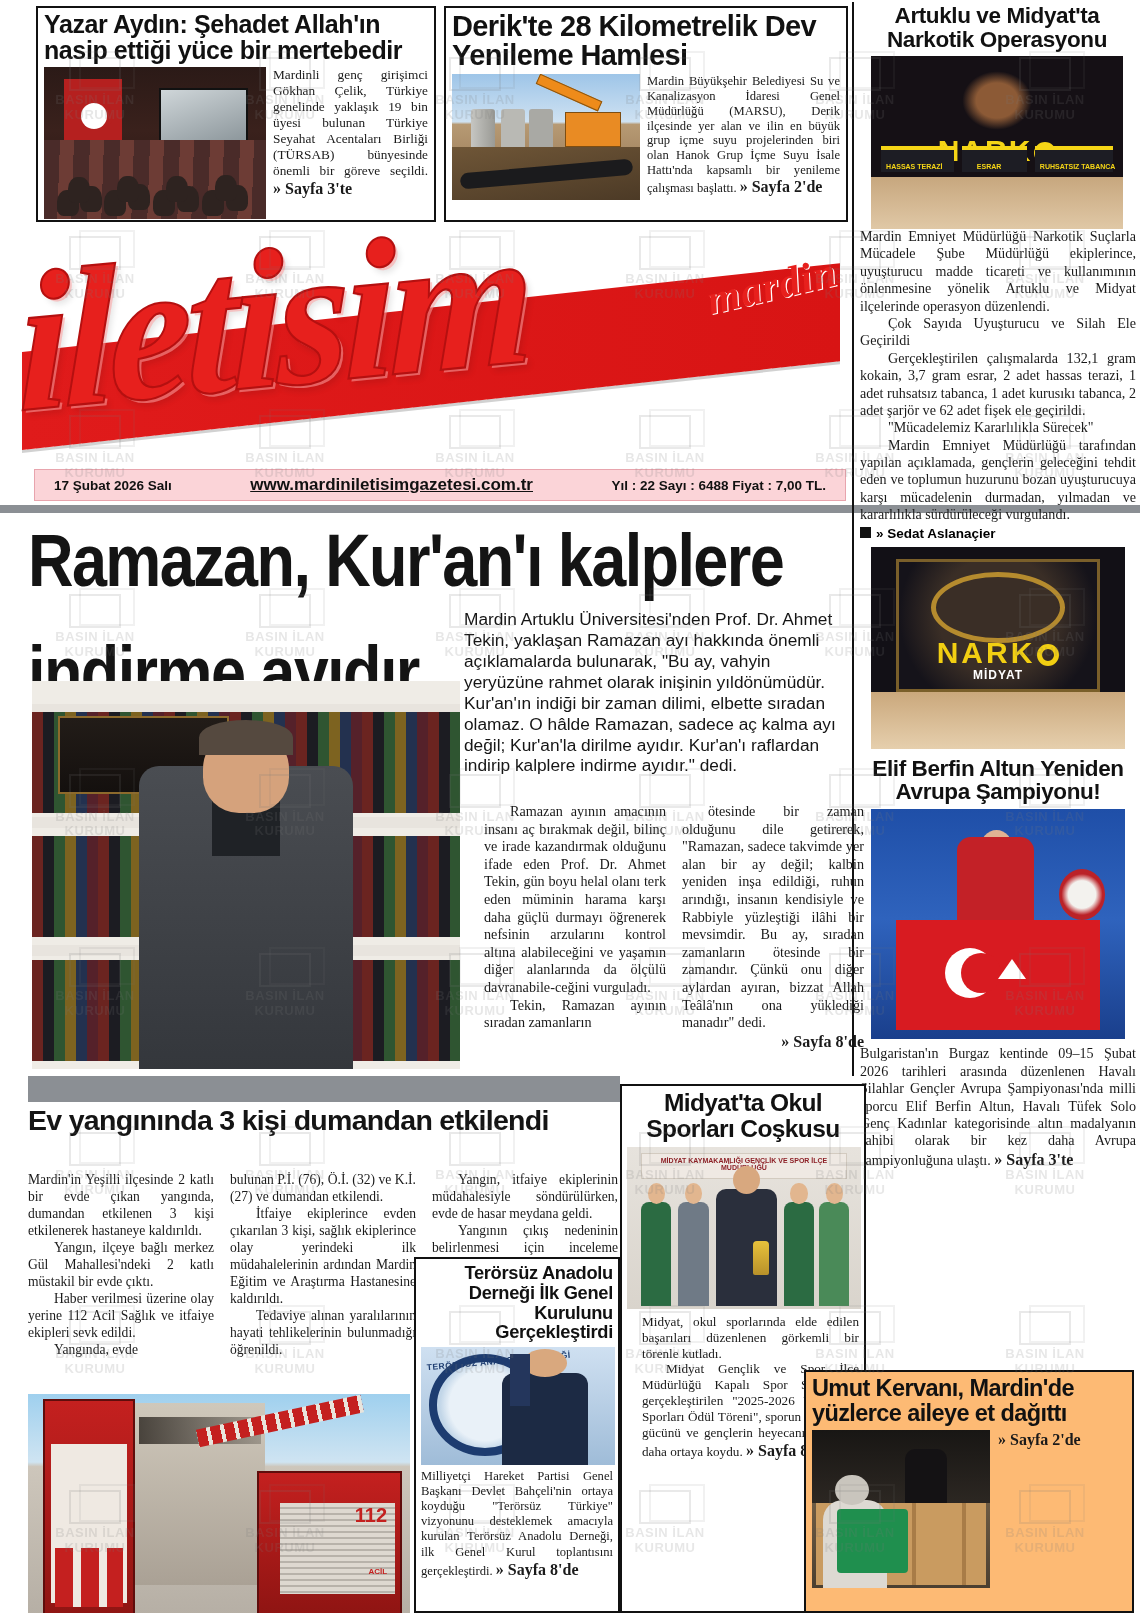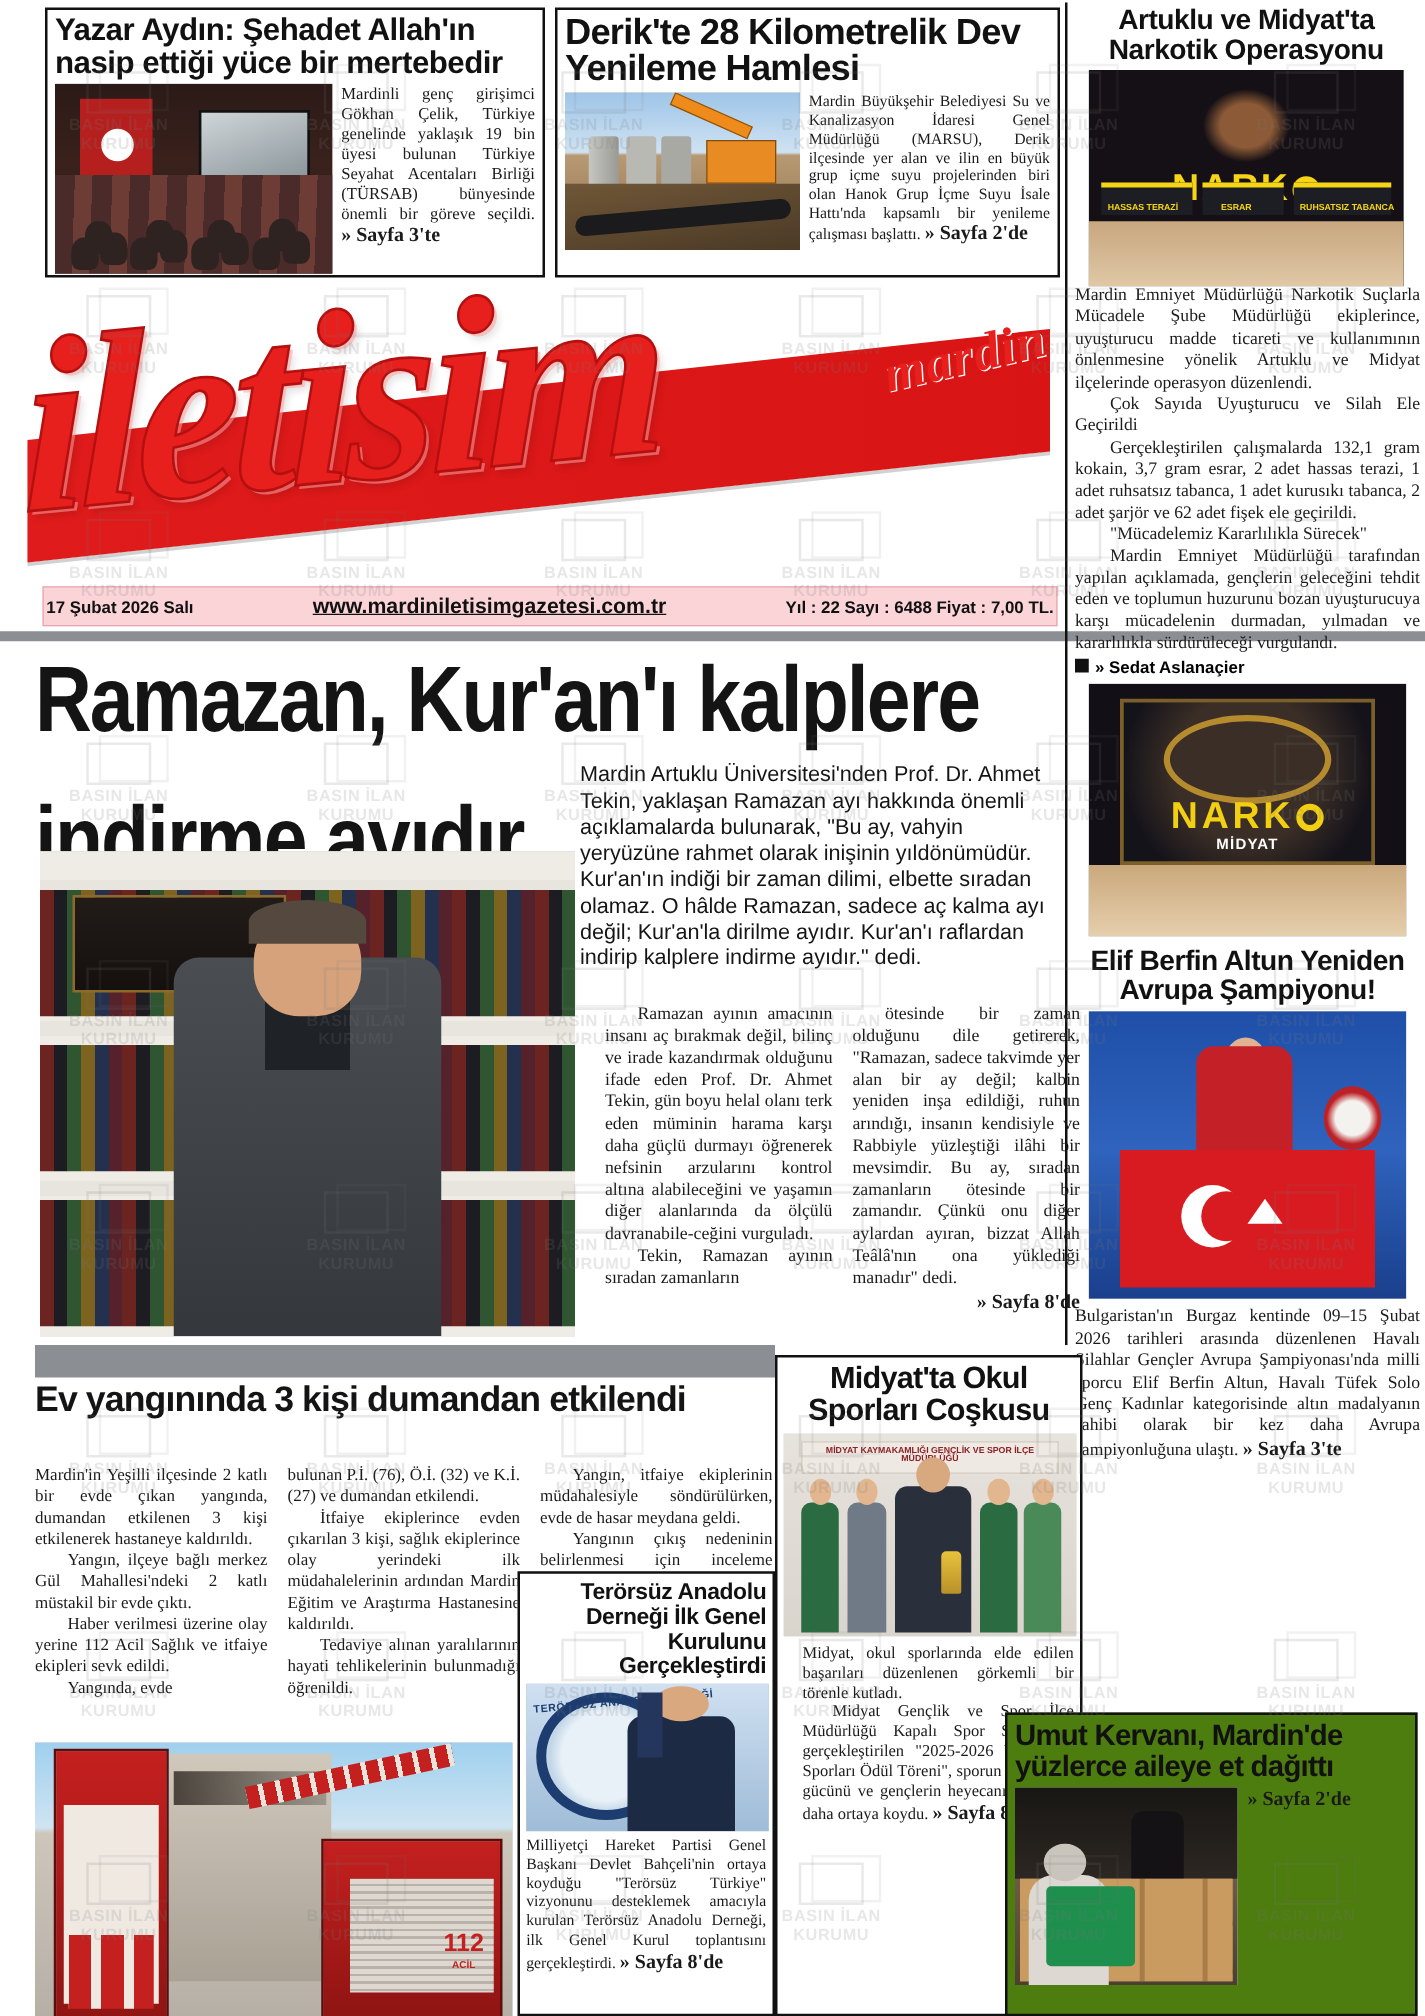--- a/index.html
+++ b/index.html
@@ -89,21 +89,21 @@
     position:absolute; right:14px; top:28px;
     font-family:"Liberation Serif", serif; font-style:italic; font-weight:bold;
     font-size:42px; color:#e7201d; letter-spacing:1px;
     transform: rotate(-13deg);
     text-shadow:1px 1px 0 #fff;
   }
   .infobar {
     position:absolute; left:34px; top:241px; width:812px; height:32px;
     background:#fbd4d8; border:1px solid #e8a4ad;
     display:flex; align-items:center; justify-content:space-between;
-    padding:0 2px;
+    padding:0 19px;
     font-family:"Liberation Sans", sans-serif; font-weight:bold; font-size:13.5px; color:#111;
   }
   .infobar .url { text-decoration:underline; font-size:17px; }
   .grayband { position:absolute; left:0; top:505px; width:1140px; height:8px; background:#8b8f94; }
 
   
   .main { position:absolute; left:0; top:513px; width:852px; height:560px; padding:0 10px; }
   .main h1 {
     font-family:"Liberation Sans", sans-serif; font-weight:bold;
     font-size:63px; line-height:60px; letter-spacing:-1.6px;
@@ -159,21 +159,21 @@
   .midyat { position:absolute; left:620px; top:1084px; width:246px; height:529px;
             border:2px solid #111; background:#fff; padding:4px 5px; }
   .midyat h3 { font-family:"Liberation Sans", sans-serif; font-weight:bold; font-size:24.5px;
                text-align:center; line-height:1.06; letter-spacing:-.6px; }
   .midyat .photo { width:234px; height:162px; margin:5px auto 5px; }
   .midyat .txt { font-size:13.2px; line-height:1.2;margin-left:15px; }
   .midyat .txt p { text-indent:24px; }
 
   
   .umut { position:absolute; left:804px; top:1370px; width:330px; height:243px;
-          border:2px solid #111; background:#4d7c0f; padding:4px 6px; }
+          border:2px solid #111; background:#fdba74; padding:4px 6px; }
   .umut h3 { font-family:"Liberation Sans", sans-serif; font-weight:bold; font-size:23.5px;
              line-height:1.05; letter-spacing:-.6px; }
   .umut .row { display:flex; gap:8px; margin-top:5px; }
   .umut .photo { width:178px; height:158px; }
   .umut .txt { flex:1; font-size:13.2px; line-height:1.22; }
 
   
   .vrule { position:absolute; background:#111; width:2px; }
 
   
@@ -292,21 +292,21 @@
              background:linear-gradient(90deg,rgba(30,25,20,.75),rgba(30,25,20,.25)); }
   .ft-ladder { position:absolute; left:44%; top:8%; width:44%; height:8%;
                background:repeating-linear-gradient(90deg,#c4201f 0 10px,#e9e4dc 10px 14px);
                transform:rotate(-12deg); }
   .ft-truck { position:absolute; right:2%; bottom:0; width:38%; height:66%;
               background:linear-gradient(180deg,#c4201f,#8d1412); border:2px solid #5f0d0c; }
   .ft-shutter { position:absolute; right:4%; bottom:12%; width:30%; height:40%;
                 background:repeating-linear-gradient(180deg,#ded8d0 0 4px,#b8b2aa 4px 6px); }
   .ft-112 { position:absolute; right:6%; bottom:20%; font-family:"Liberation Sans",sans-serif;
             font-weight:bold; font-size:20px; color:#c4201f; }
-  .ft-112 small { display:block; font-size:8px; text-align:center; }
+  .ft-112 small { display:block; font-size:8px; text-align:right;margin-top:40px; }
 
   .meat { background:linear-gradient(180deg,#2a2724 0%,#37322c 44%,#6d5b44 46%,#4b3f30 100%); }
   .meat-van { position:absolute; left:0; top:0; width:100%; height:46%;
               background:linear-gradient(180deg,#181614,#2c2722); }
   .meat-boxes { position:absolute; left:2%; bottom:2%; width:96%; height:52%;
                 background:repeating-linear-gradient(90deg,#c99b60 0 46px,#a87c47 46px 50px),
                            repeating-linear-gradient(180deg,#c99b60 0 34px,#96703f 34px 38px); }
   .meat-vest { position:absolute; left:6%; bottom:0; width:36%; height:56%;
                background:#ddd9d2; border-radius:20px 20px 0 0; }
   .meat-vest:before { content:""; position:absolute; left:20%; top:-28%; width:52%; height:34%;

